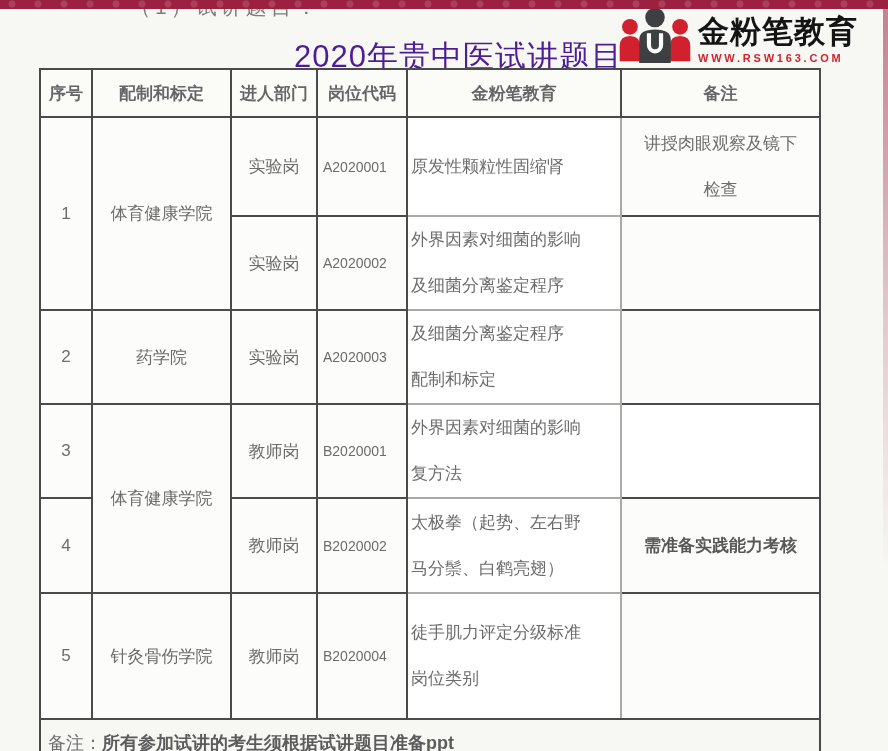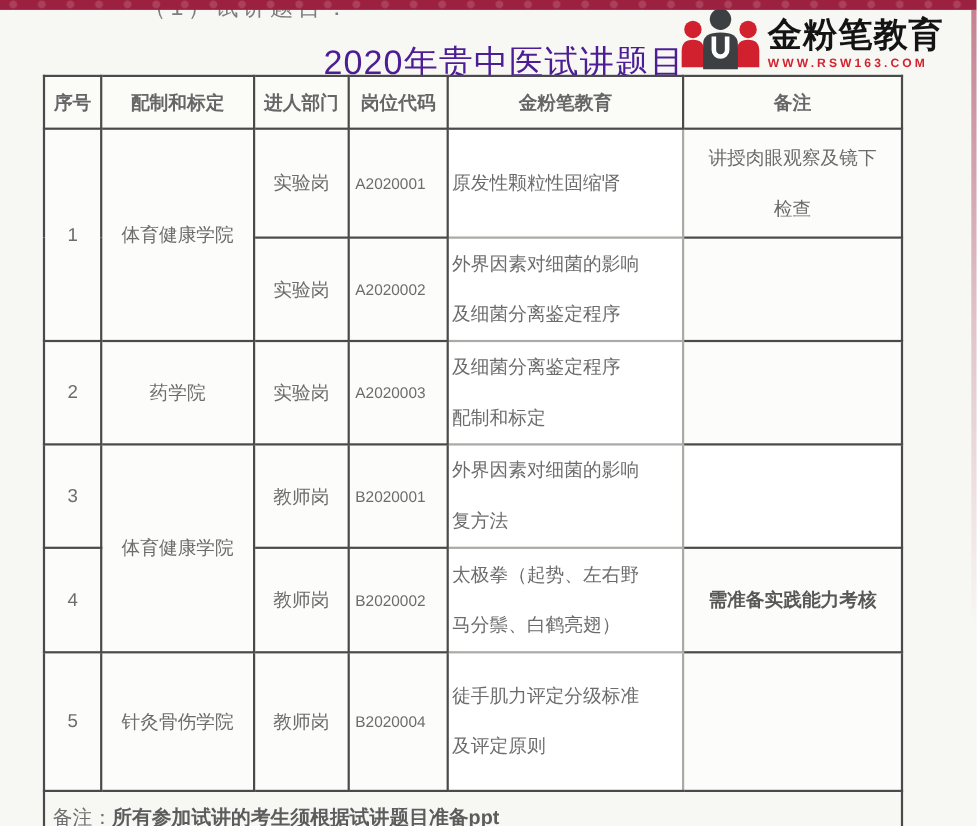--- a/index.html
+++ b/index.html
@@ -154,21 +154,21 @@
         <td class="topic">太极拳（起势、左右野
 马分鬃、白鹤亮翅）</td>
         <td class="bold-remark">需准备实践能力考核</td>
       </tr>
       <tr class="r5">
         <td>5</td>
         <td>针灸骨伤学院</td>
         <td>教师岗</td>
         <td class="code">B2020004</td>
         <td class="topic last-topic">徒手肌力评定分级标准
-及评定原则</td>
+岗位类别</td>
         <td></td>
       </tr>
       <tr class="rf">
         <td colspan="6">
           <span>备注：</span><span class="foot-strong">所有参加试讲的考生须根据试讲题目准备ppt</span>
         </td>
       </tr>
     </tbody>
   </table>
 

